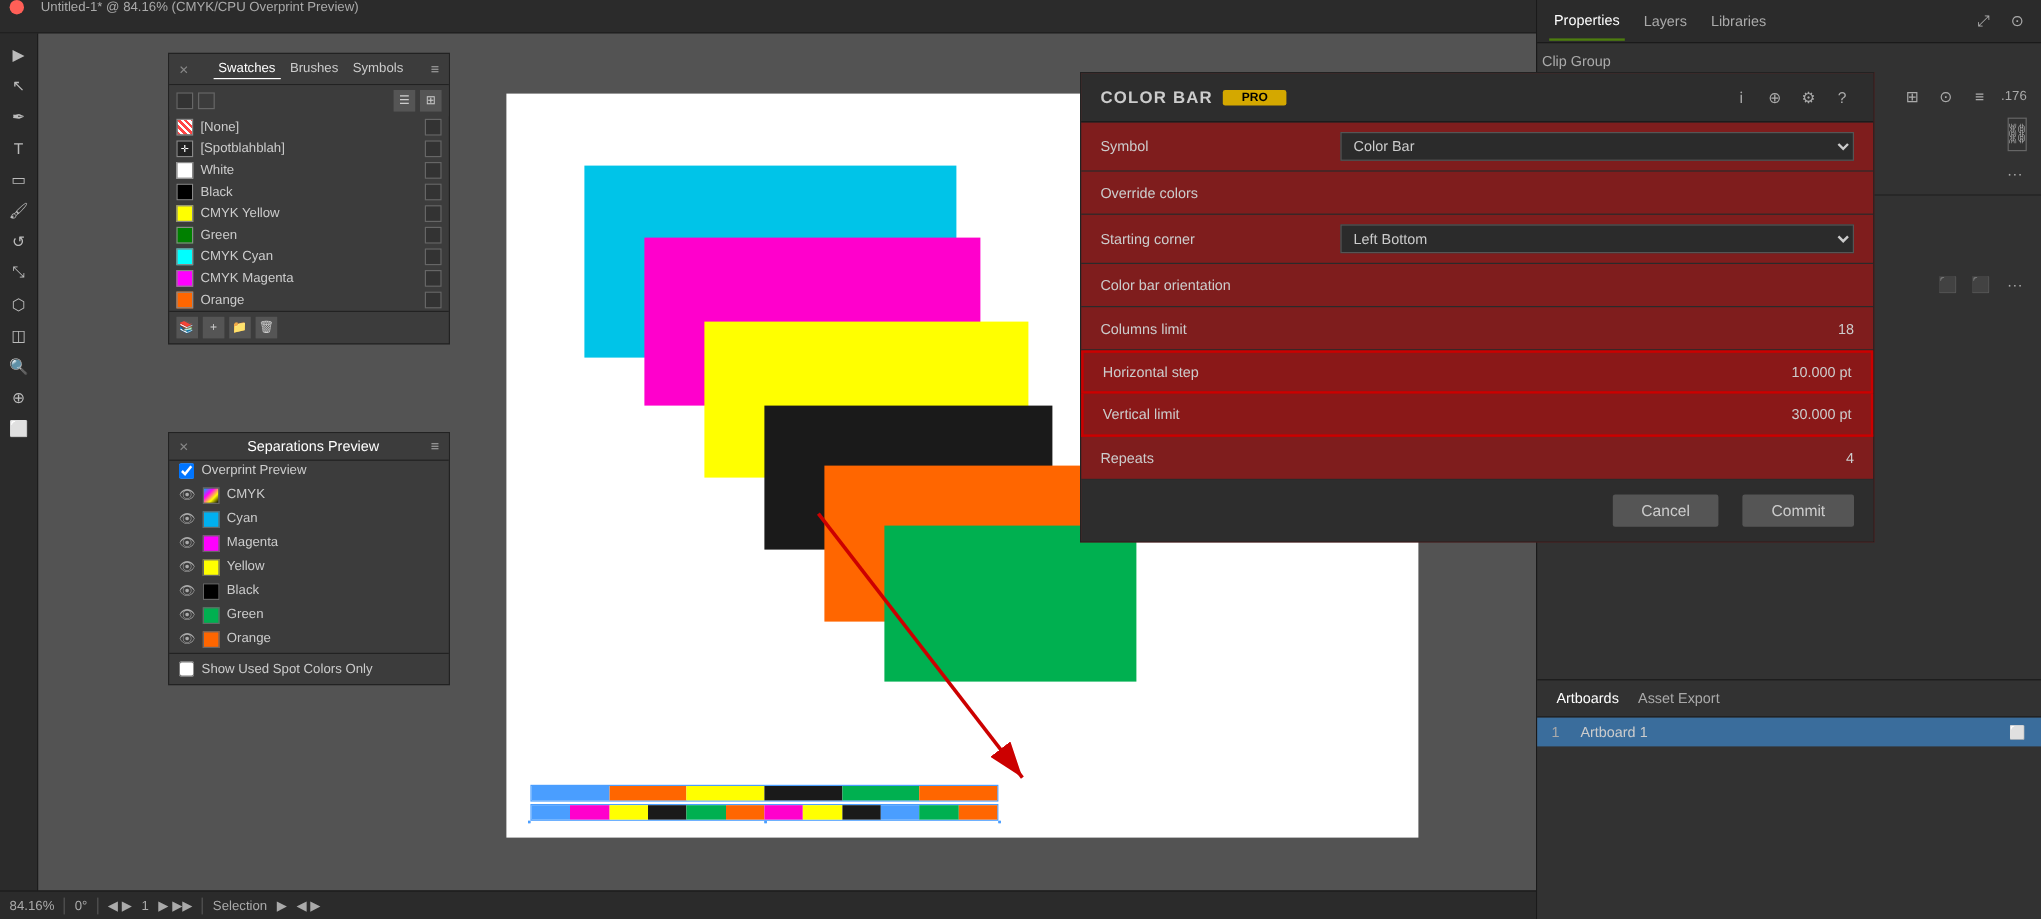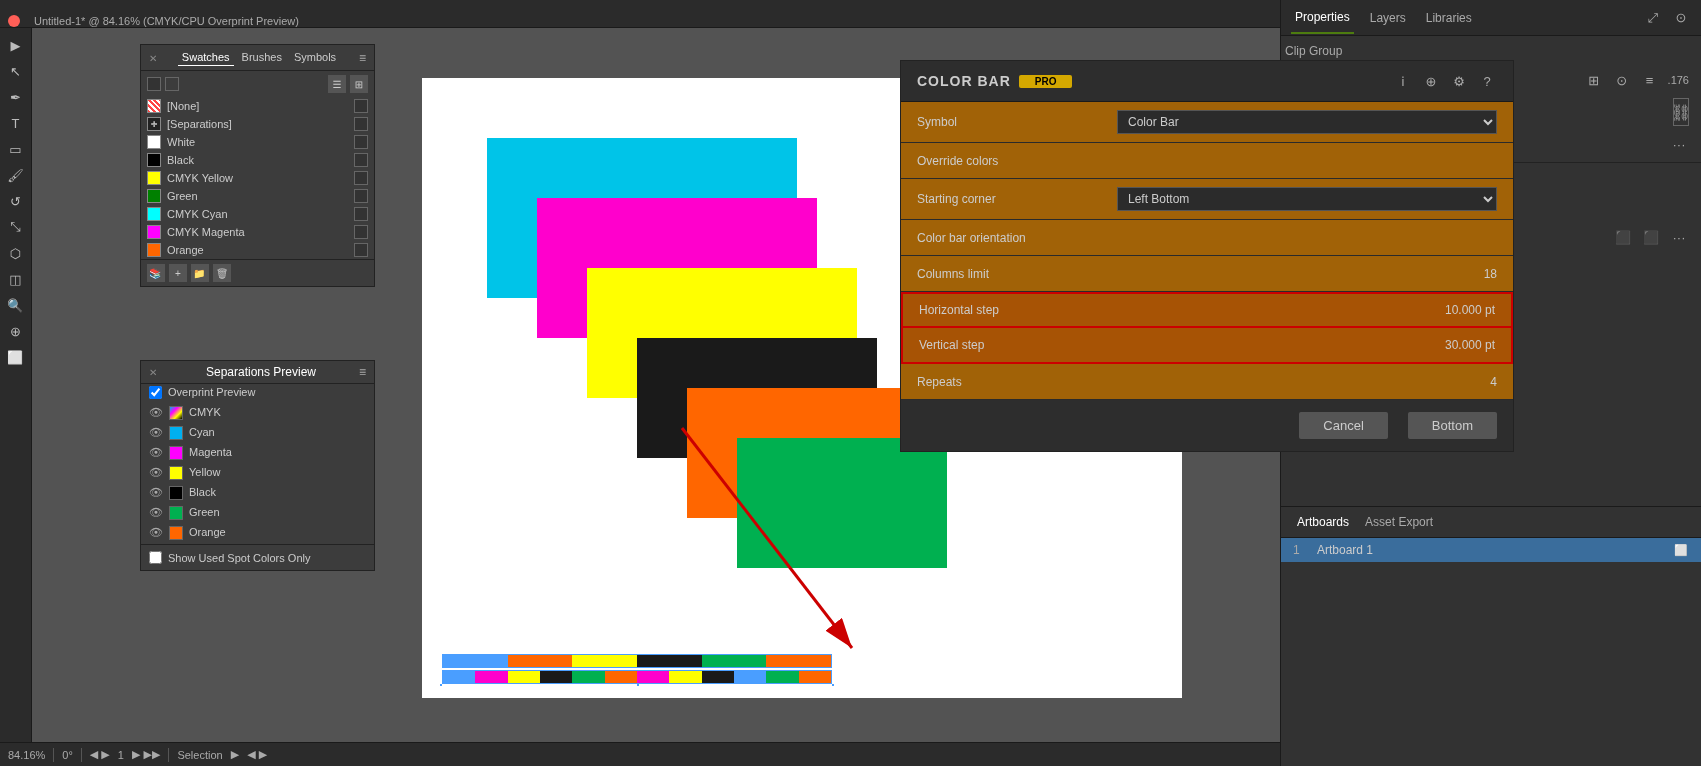--- a/index.html
+++ b/index.html
@@ -1,21 +1,21 @@
 <!DOCTYPE html>
 <html><head>
   <meta charset="utf-8">
   <style>
     * { box-sizing: border-box; margin: 0; padding: 0; }
     body { width: 1701px; height: 766px; overflow: hidden; background: #535353; font-family: 'Arial', sans-serif; font-size: 12px; color: #ccc; }
 
     
     #title-bar {
       position: absolute; top: 0; left: 0; width: 1280px; height: 28px;
-      background: #2b2b2b; display: flex; align-items: flex-end; padding: 0 8px;
+      background: #2b2b2b; display: flex; align-items: flex-start; padding: 0 8px;
       border-bottom: 1px solid #1a1a1a;
     }
     #title-bar .close-btn { width: 12px; height: 12px; background: #ff5f57; border-radius: 50%; margin-right: 6px; }
     #title-bar .title-text { font-size: 11px; color: #aaa; margin-left: 8px; }
 
     
     #left-toolbar {
       position: absolute; top: 28px; left: 0; width: 32px; height: 738px;
       background: #2b2b2b; border-right: 1px solid #1a1a1a;
       display: flex; flex-direction: column; align-items: center; padding-top: 4px;
@@ -97,22 +97,22 @@
     }
     #right-tabs {
       display: flex; align-items: center; padding: 0 10px; height: 36px;
       background: #2b2b2b; border-bottom: 1px solid #1a1a1a; gap: 12px;
     }
     .right-tab { font-size: 12px; color: #aaa; cursor: pointer; padding: 8px 4px; }
     .right-tab.active { color: white; border-bottom: 2px solid #4d7c0f; }
 
     
     #color-bar-dialog {
-      position: absolute; top: 60px; left: 900px; width: 614px;
-      background: #a16207; border: 1px solid #222; z-index: 20;
+      position: absolute; top: 60px; left: 900px; width: 662px;
+      background: #7f1d1d; border: 1px solid #222; z-index: 20;
     }
     #dialog-header {
       background: #2d2d2d; padding: 10px 16px; display: flex; align-items: center; justify-content: space-between;
       border-bottom: 1px solid #1a1a1a;
     }
     .dialog-title { font-size: 14px; font-weight: bold; color: #ccc; letter-spacing: 1px; text-transform: uppercase; }
     .dialog-title-badge {
       background: #d4a800; color: #000; font-size: 10px; font-weight: bold;
       padding: 1px 16px; margin-left: 8px; border-radius: 2px;
     }
@@ -139,21 +139,21 @@
       background: #2d2d2d;
     }
     .dialog-btn {
       padding: 6px 24px; font-size: 13px; cursor: pointer; border: none; border-radius: 2px;
     }
     .cancel-btn { background: #555; color: #ccc; }
     .commit-btn { background: #555; color: #ccc; }
 
     
     #artboards-panel {
-      position: absolute; bottom: 0; left: 0; right: 0; height: 260px;
+      position: absolute; bottom: 0; left: 0; right: 0; height: 200px;
       background: #323232; border-top: 1px solid #1a1a1a;
     }
     #artboards-tabs { display: flex; gap: 8px; padding: 6px 12px; border-bottom: 1px solid #1a1a1a; }
     .artboard-tab { font-size: 12px; color: #aaa; cursor: pointer; padding: 2px 4px; }
     .artboard-tab.active { color: white; }
     .artboard-row {
       display: flex; align-items: center; padding: 4px 12px; cursor: pointer;
     }
     .artboard-row.selected { background: #3a6d9c; }
     .artboard-num { font-size: 12px; color: #aaa; width: 24px; }
@@ -275,21 +275,21 @@
 
   <div class="swatch-row">
     <div class="swatch-color" style="background: repeating-linear-gradient(45deg, #ff4444 0px, #ff4444 2px, white 2px, white 4px); border: 1px solid #888;"></div>
     <span class="swatch-name">[None]</span>
     <div class="swatch-icon" style="border:1px solid #666; background:#333;"></div>
   </div>
   <div class="swatch-row">
     <div class="swatch-color" style="background:#222; border:1px solid #888; position:relative;">
       <span style="position:absolute; color:white; font-size:8px; top:50%; left:50%; transform:translate(-50%,-50%);">✛</span>
     </div>
-    <span class="swatch-name">[Separations]</span>
+    <span class="swatch-name">[Spotblahblah]</span>
     <div class="swatch-icon" style="border:1px solid #666; background:#333;"></div>
   </div>
   <div class="swatch-row">
     <div class="swatch-color" style="background:#ffffff; border:1px solid #888;"></div>
     <span class="swatch-name">White</span>
     <div class="swatch-icon" style="border:1px solid #666; background:#333;"></div>
   </div>
   <div class="swatch-row">
     <div class="swatch-color" style="background:#000000; border:1px solid #888;"></div>
     <span class="swatch-name">Black</span>
@@ -423,32 +423,32 @@
     <span class="dialog-label">Columns limit</span>
     <span class="dialog-value">18</span>
   </div>
 
   <div class="dialog-row highlighted">
     <span class="dialog-label">Horizontal step</span>
     <span class="dialog-value">10.000 pt</span>
   </div>
 
   <div class="dialog-row highlighted" style="border-top:none;">
-    <span class="dialog-label">Vertical step</span>
+    <span class="dialog-label">Vertical limit</span>
     <span class="dialog-value">30.000 pt</span>
   </div>
 
   <div class="dialog-row">
     <span class="dialog-label">Repeats</span>
     <span class="dialog-value">4</span>
   </div>
 
   <div id="dialog-footer">
     <button class="dialog-btn cancel-btn">Cancel</button>
-    <button class="dialog-btn commit-btn">Bottom</button>
+    <button class="dialog-btn commit-btn">Commit</button>
   </div>
 </div>
 
 <div id="right-panel">
   <div id="right-tabs">
     <span class="right-tab active">Properties</span>
     <span class="right-tab">Layers</span>
     <span class="right-tab">Libraries</span>
     <span style="margin-left:auto; display:flex; gap:8px;">
       <button class="dialog-icon" style="color:#aaa;">⤢</button>

